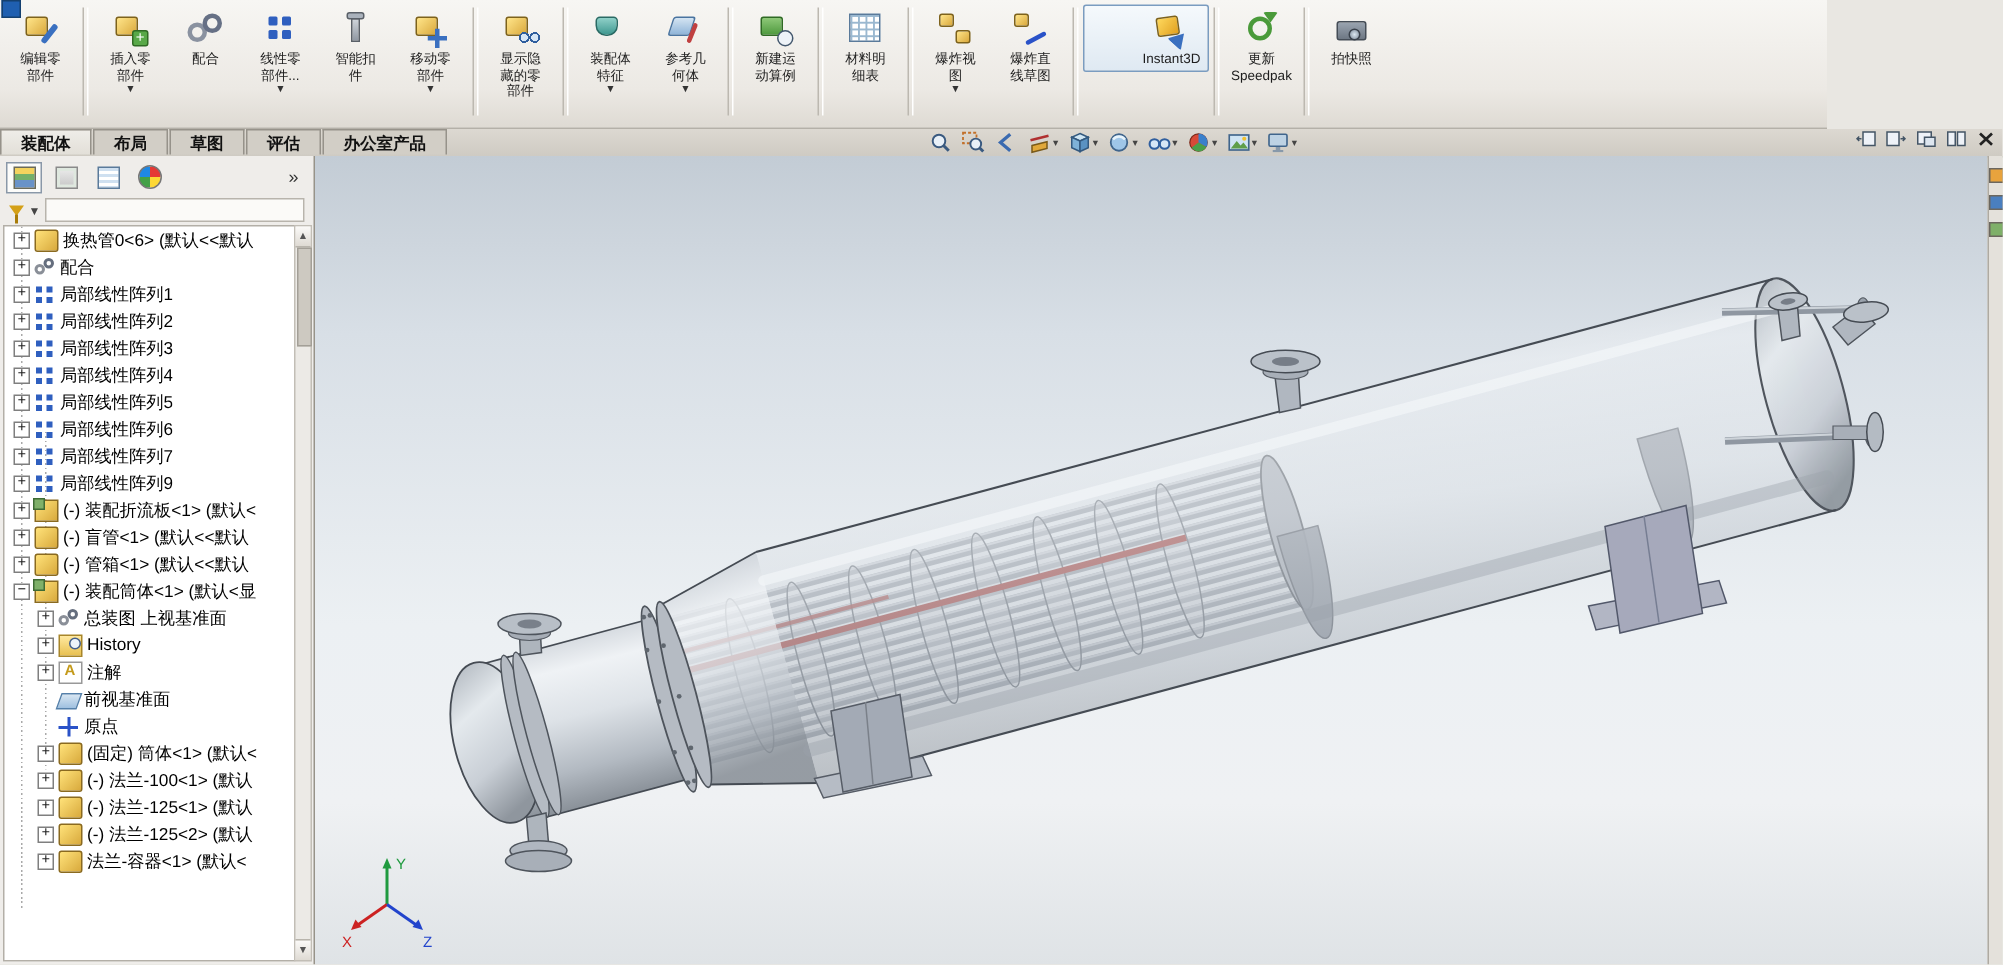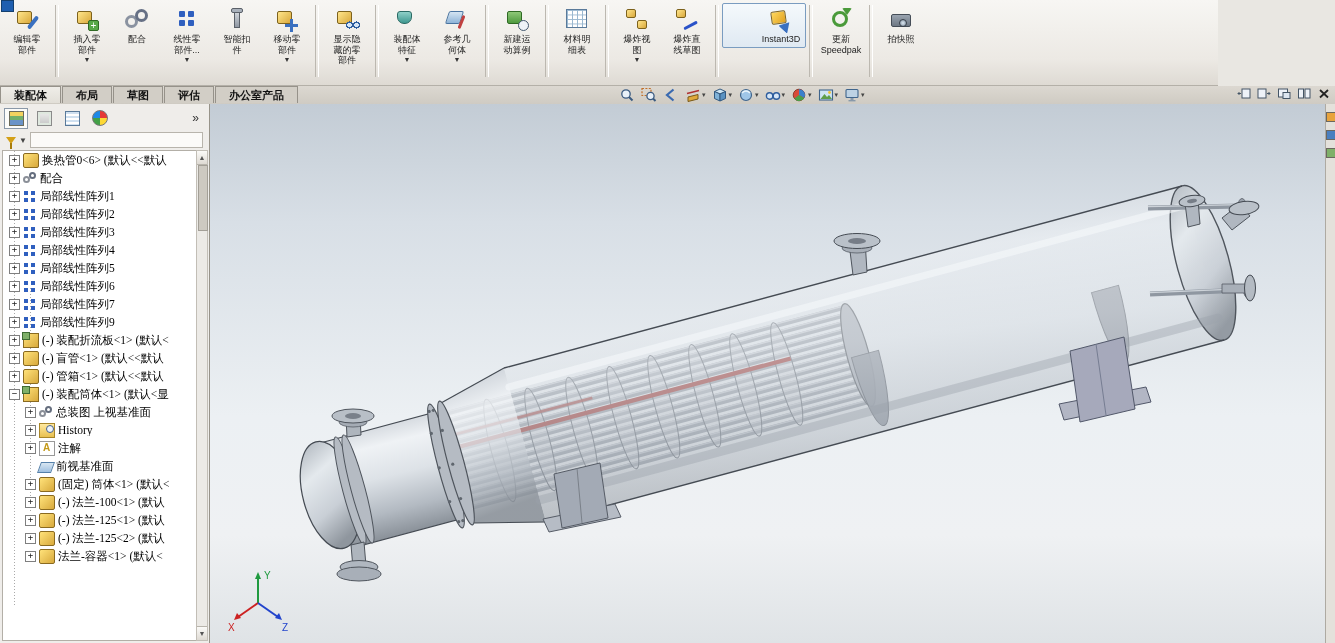--- a/index.html
+++ b/index.html
@@ -83,21 +83,21 @@
   #filter-input{flex:1;height:14px;background:#fbfaf8;border:1px solid #b8b4ac;font-size:10px;padding:0 3px;color:#333;}
   #tree-wrap{position:absolute;left:2px;top:46px;width:195px;height:491px;background:#ffffff;border:1px solid #b3afa7;box-sizing:border-box;overflow:hidden;}
   #tree-items{position:relative;width:100%;height:100%;
     background-image:repeating-linear-gradient(180deg,#a9a9a9 0 1px,transparent 1px 3px),repeating-linear-gradient(180deg,#a9a9a9 0 1px,transparent 1px 3px);
     background-size:1px 93%,1px 46%;background-position:11px 1%,27px 52%;background-repeat:no-repeat;}
   .titem{display:flex;align-items:center;gap:3px;height:18px;white-space:nowrap;overflow:hidden;font-size:11.5px;color:#000;}
   .titem.lvl1{padding-left:6px;}
   .titem.lvl2{padding-left:22px;}
   .exp{width:9px;height:9px;border:1px solid #7f7f7f;background:#fff;font-size:9px;line-height:7px;text-align:center;color:#222;flex:none;font-family:"DejaVu Sans Mono",monospace;}
   .exp.hide{visibility:hidden;}
-  .ttext{overflow:hidden;text-overflow:clip;font-family:Liberation Serif, serif;}
+  .ttext{overflow:hidden;text-overflow:clip;}
   
   .ti{width:14px;height:13px;display:inline-block;position:relative;flex:none;}
   .ti-part{background:linear-gradient(135deg,#ffe27a,#d8a93c);border:1px solid #8a6a20;border-radius:2px;}
   .ti-assembly{background:linear-gradient(135deg,#ffe27a,#d8a93c);border:1px solid #8a6a20;}
   .ti-assembly::after{content:"";position:absolute;left:-2px;top:-2px;width:6px;height:6px;background:#7fb069;border:1px solid #3e6b34;}
   .ti-mates::before,.ti-mates::after{content:"";position:absolute;width:7px;height:7px;border:2px solid #8a8f98;border-radius:50%;box-sizing:border-box;}
   .ti-mates::before{left:0;top:4px;}
   .ti-mates::after{left:6px;top:0;border-color:#656e7e;}
   .ti-pattern::before{content:"";position:absolute;left:1px;top:1px;width:4px;height:4px;background:#2f5fbf;
     box-shadow:7px 0 0 #2f5fbf,0 7px 0 #2f5fbf,7px 7px 0 #2f5fbf;}
@@ -382,20 +382,25 @@
         </div>
         <div class="titem lvl2">
           <span class="exp">+</span>
           <span class="ti ti-annotations"></span>
           <span class="ttext">注解</span>
         </div>
         <div class="titem lvl2">
           <span class="exp hide"></span>
           <span class="ti ti-plane"></span>
           <span class="ttext">前视基准面</span>
+        </div>
+        <div class="titem lvl2">
+          <span class="exp hide"></span>
+          <span class="ti ti-origin"></span>
+          <span class="ttext">原点</span>
         </div>
         <div class="titem lvl2">
           <span class="exp">+</span>
           <span class="ti ti-part"></span>
           <span class="ttext">(固定) 筒体&lt;1&gt; (默认&lt;</span>
         </div>
         <div class="titem lvl2">
           <span class="exp">+</span>
           <span class="ti ti-part"></span>
           <span class="ttext">(-) 法兰-100&lt;1&gt; (默认</span>

